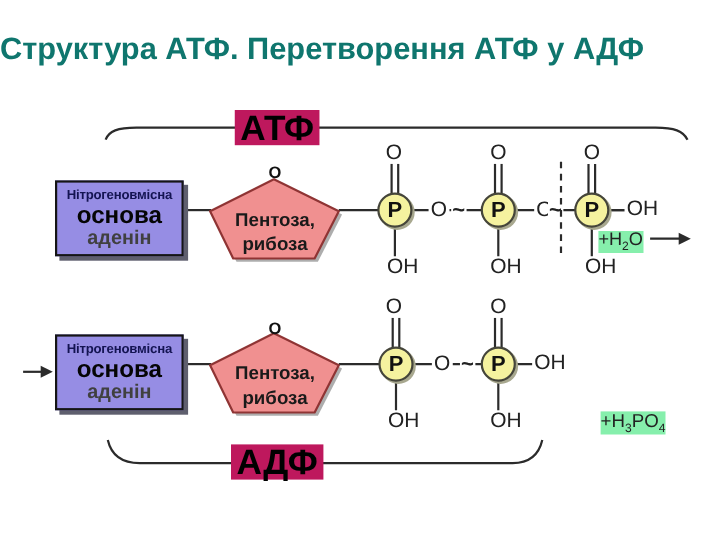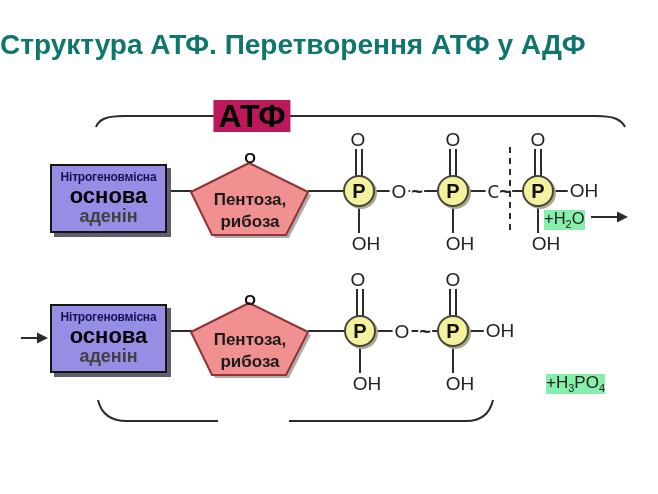--- a/index.html
+++ b/index.html
@@ -84,20 +84,21 @@
 
     <polygon points="249,163 308,192 286,235 212,235 191,192" fill="var(--pentose-fill,#f09090)" stroke="var(--pentose-border,#8f3434)" stroke-width="2" stroke-linejoin="round"></polygon>
     <polygon points="249,303 308,332 286,375 212,375 191,332" fill="var(--pentose-fill,#f09090)" stroke="var(--pentose-border,#8f3434)" stroke-width="2" stroke-linejoin="round"></polygon>
   </svg>
 
   <svg class="svg-top" width="658" height="494">
     <line x1="510" y1="147" x2="510" y2="233" stroke="#2b2b2b" stroke-width="2" stroke-dasharray="6 5"></line>
   </svg>
 
   <div class="bracket-label" style="left:252px;top:116px;">АТФ</div>
+  <div class="bracket-label" style="left:252px;top:420px;">АДФ</div>
 
   <div class="nbase" style="top:164px;">
     <div class="l1">Нітрогеновмісна</div>
     <div class="l2">основа</div>
     <div class="l3">аденін</div>
   </div>
   <div class="nbase" style="top:304px;">
     <div class="l1">Нітрогеновмісна</div>
     <div class="l2">основа</div>
     <div class="l3">аденін</div>

